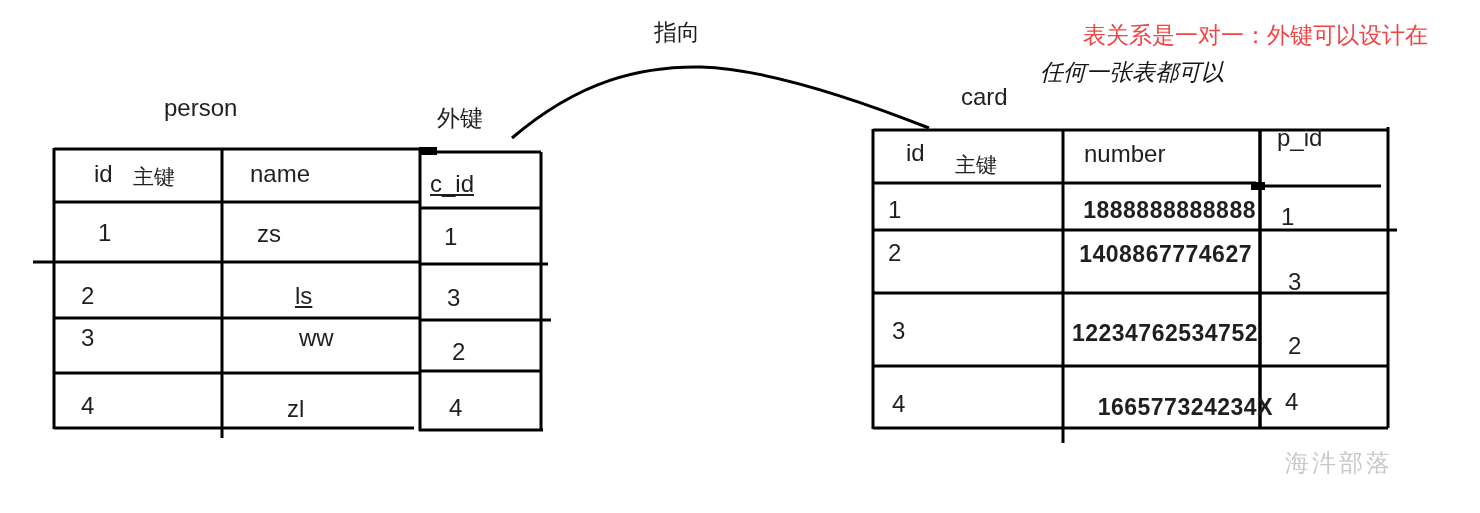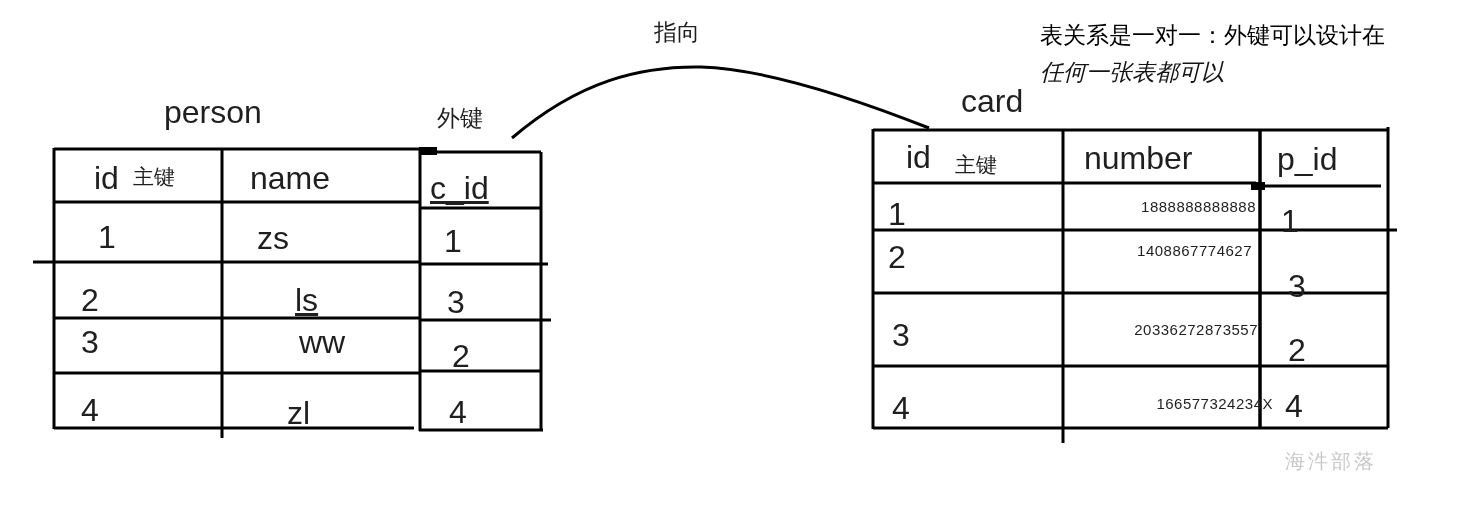--- a/index.html
+++ b/index.html
@@ -11,27 +11,27 @@
     font-family:"Liberation Sans","DejaVu Sans",sans-serif;
     color:#1f1f1f;
   }
   #lines{position:absolute;left:0;top:0;width:1480px;height:513px;}
   .txt{
     position:absolute;
     line-height:1;
     white-space:nowrap;
     color:#1f1f1f;
   }
-  .t24{font-size:32px;}
+  .t24{font-size:24px;}
   .t23{font-size:23px;}
   .t21{font-size:21px;}
-  .num{font-size:15px;letter-spacing:.5px;}
+  .num{font-size:23px;letter-spacing:.5px;font-weight:bold;}
   .watermark{
     font-family:"Liberation Serif","DejaVu Serif",serif;
-    font-size:20px;
+    font-size:24px;
     color:#c8c8c8;
     letter-spacing:3px;
   }
 </style>
 </head>
 <body>
 
 <div id="canvas">
 
   <svg id="lines" viewBox="0 0 1480 513" xmlns="http://www.w3.org/2000/svg">
@@ -74,21 +74,21 @@
       <path d="M873 428 H1388"></path>
     </g>
 
     <g stroke="#000000" stroke-width="3" fill="none">
       <path d="M512 138 C580 80 642 66 701 67 C768 69 858 100 929 128"></path>
     </g>
   </svg>
 
   <span class="txt t23" style="left:654px;top:21px;">指向</span>
   <span class="txt t23" style="left:437px;top:107px;">外键</span>
-  <span class="txt t23" style="left:1040px;top:24px;color:#000000;">表关系是一对一：外键可以设计在</span>
+  <span class="txt t23" style="left:1083px;top:24px;color:#ef4444;">表关系是一对一：外键可以设计在</span>
   <span class="txt t23" style="left:1040px;top:61px;color:#141414;font-style:italic;">任何一张表都可以</span>
   <span class="txt watermark" style="left:1285px;top:451px;">海汼部落</span>
 
   <span class="txt t24" style="left:164px;top:96px;">person</span>
   <span class="txt t24" style="left:94px;top:162px;">id</span>
   <span class="txt t21" style="left:133px;top:166px;">主键</span>
   <span class="txt t24" style="left:250px;top:162px;">name</span>
   <span class="txt t24" style="left:430px;top:172px;text-decoration:underline;">c_id</span>
 
   <span class="txt t24" style="left:98px;top:221px;">1</span>
@@ -104,31 +104,31 @@
   <span class="txt t24" style="left:452px;top:340px;">2</span>
 
   <span class="txt t24" style="left:81px;top:394px;">4</span>
   <span class="txt t24" style="left:287px;top:385px;margin-top:12px;">zl</span>
   <span class="txt t24" style="left:449px;top:396px;">4</span>
 
   <span class="txt t24" style="left:961px;top:85px;">card</span>
   <span class="txt t24" style="left:906px;top:141px;">id</span>
   <span class="txt t21" style="left:955px;top:154px;">主键</span>
   <span class="txt t24" style="left:1084px;top:142px;">number</span>
-  <span class="txt t24" style="left:1277px;top:143px;">p_id</span>
+  <span class="txt t24" style="left:1277px;top:126px;">p_id</span>
 
   <span class="txt t24" style="left:888px;top:198px;">1</span>
   <span class="txt num" style="left:1256px;top:199px;transform:translateX(-100%);">1888888888888</span>
   <span class="txt t24" style="left:1281px;top:205px;">1</span>
 
   <span class="txt t24" style="left:888px;top:241px;">2</span>
   <span class="txt num" style="left:1252px;top:243px;transform:translateX(-100%);">1408867774627</span>
   <span class="txt t24" style="left:1288px;top:270px;">3</span>
 
   <span class="txt t24" style="left:892px;top:319px;">3</span>
-  <span class="txt num" style="left:1258px;top:322px;transform:translateX(-100%);">20336272873557</span>
+  <span class="txt num" style="left:1258px;top:322px;transform:translateX(-100%);">12234762534752</span>
   <span class="txt t24" style="left:1288px;top:334px;">2</span>
 
   <span class="txt t24" style="left:892px;top:392px;">4</span>
   <span class="txt num" style="left:1252px;top:396px;transform:translateX(-100%);margin-left:21px;">166577324234X</span>
   <span class="txt t24" style="left:1285px;top:390px;">4</span>
 
 </div>
 
 </body></html>

